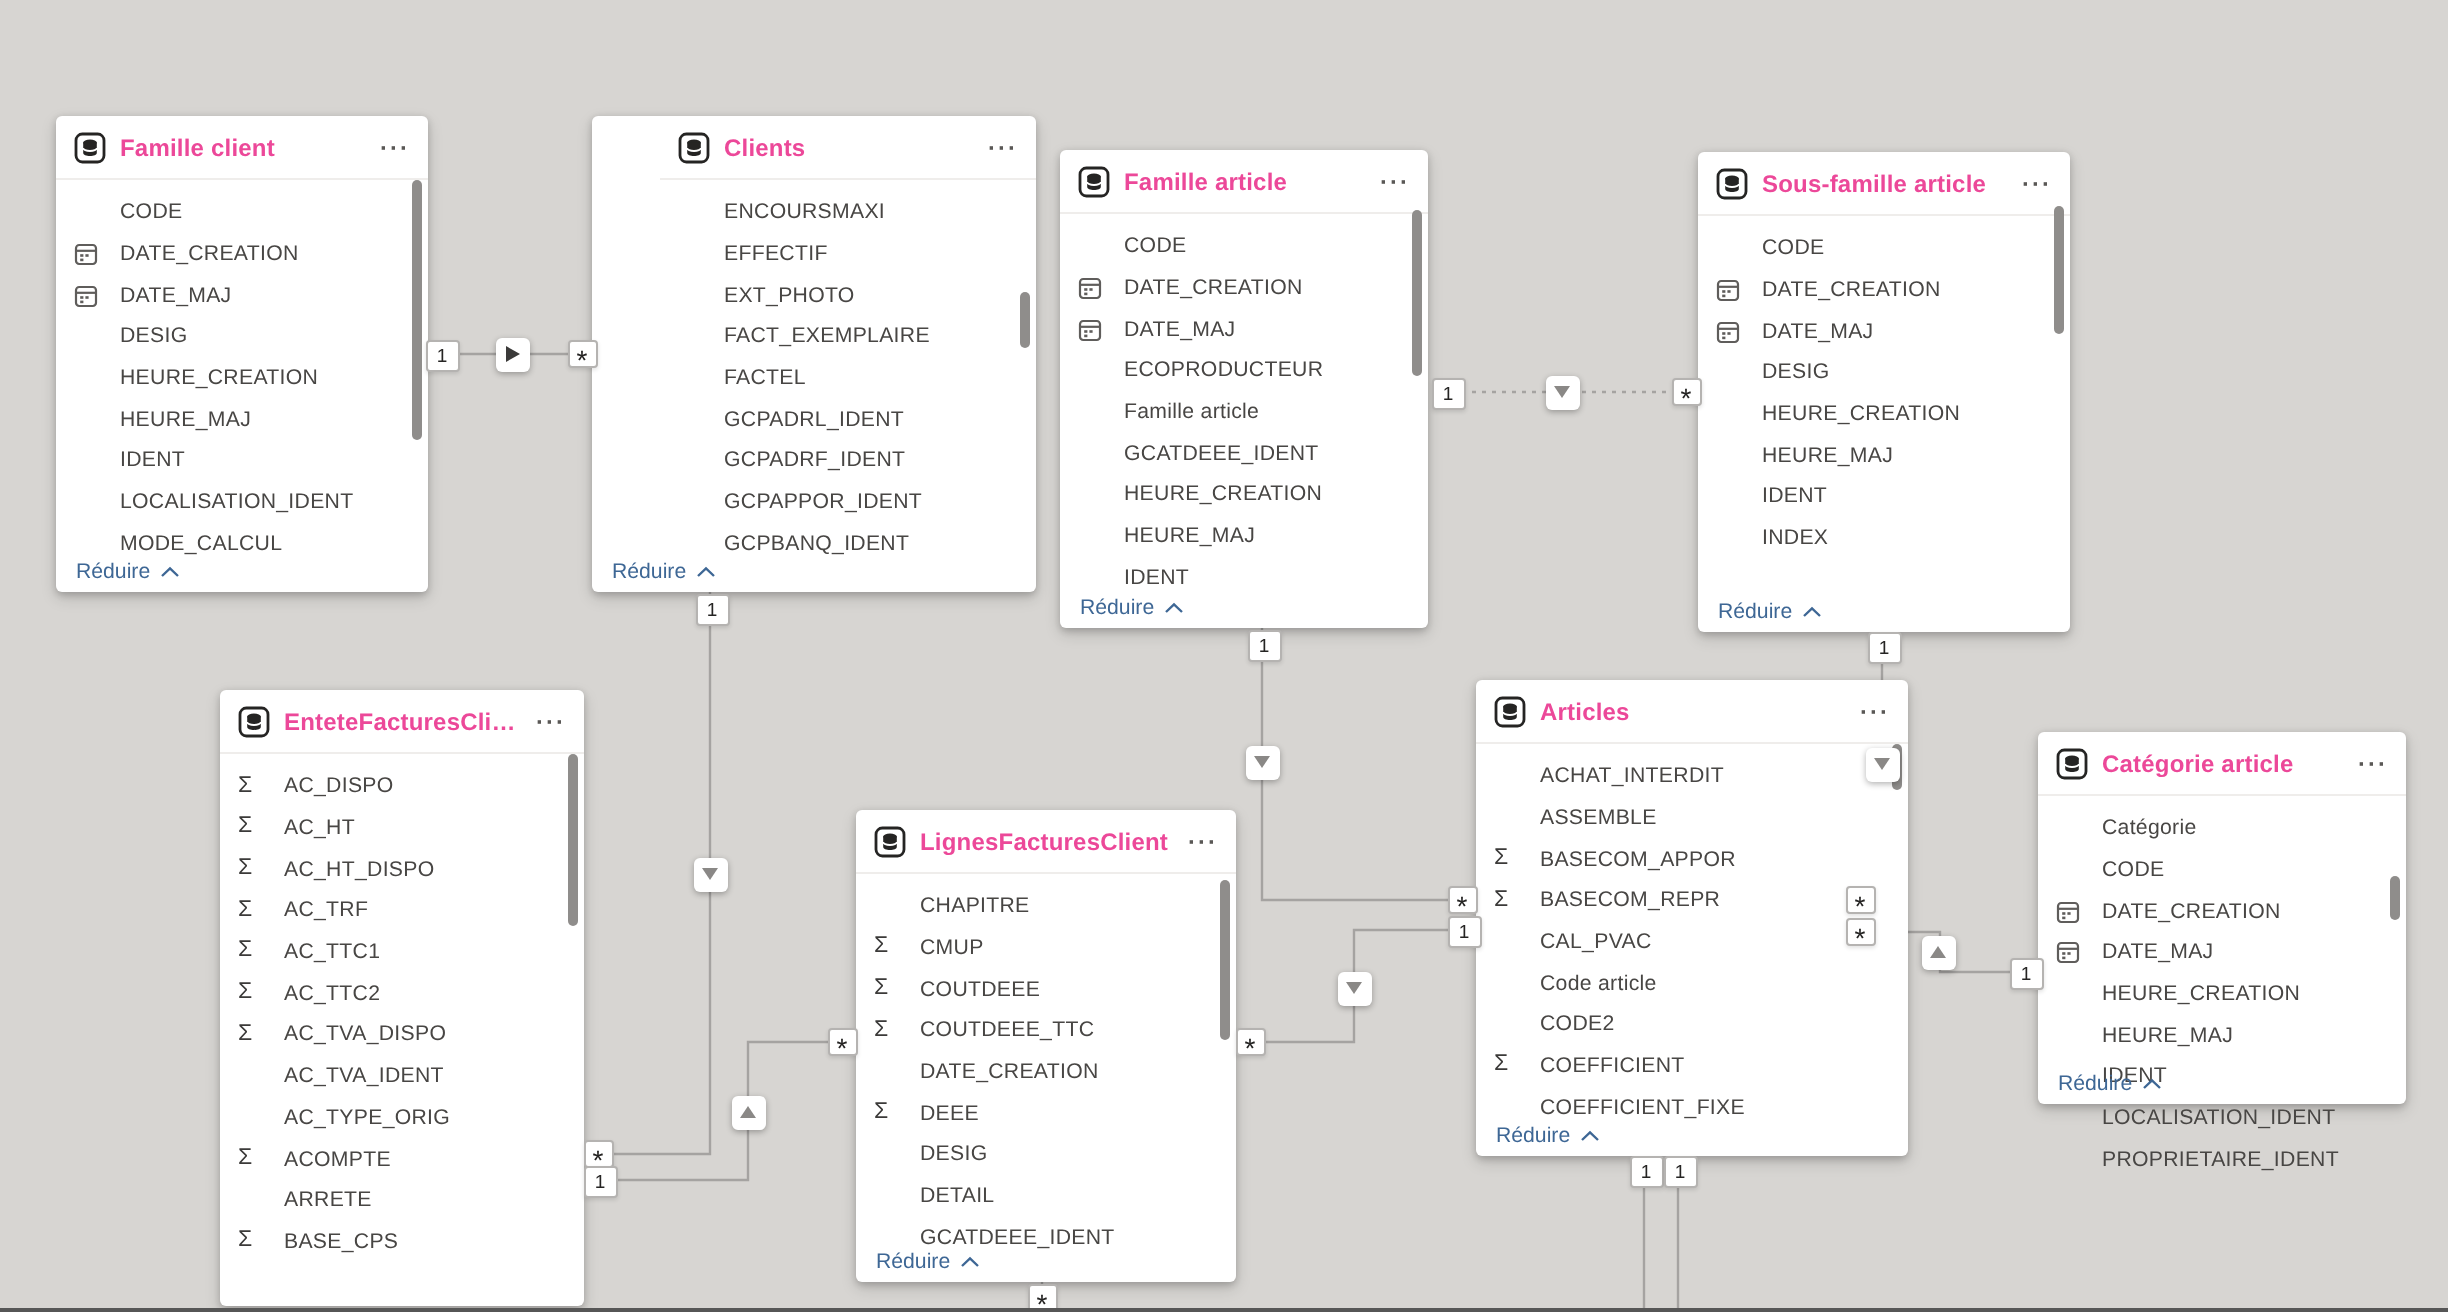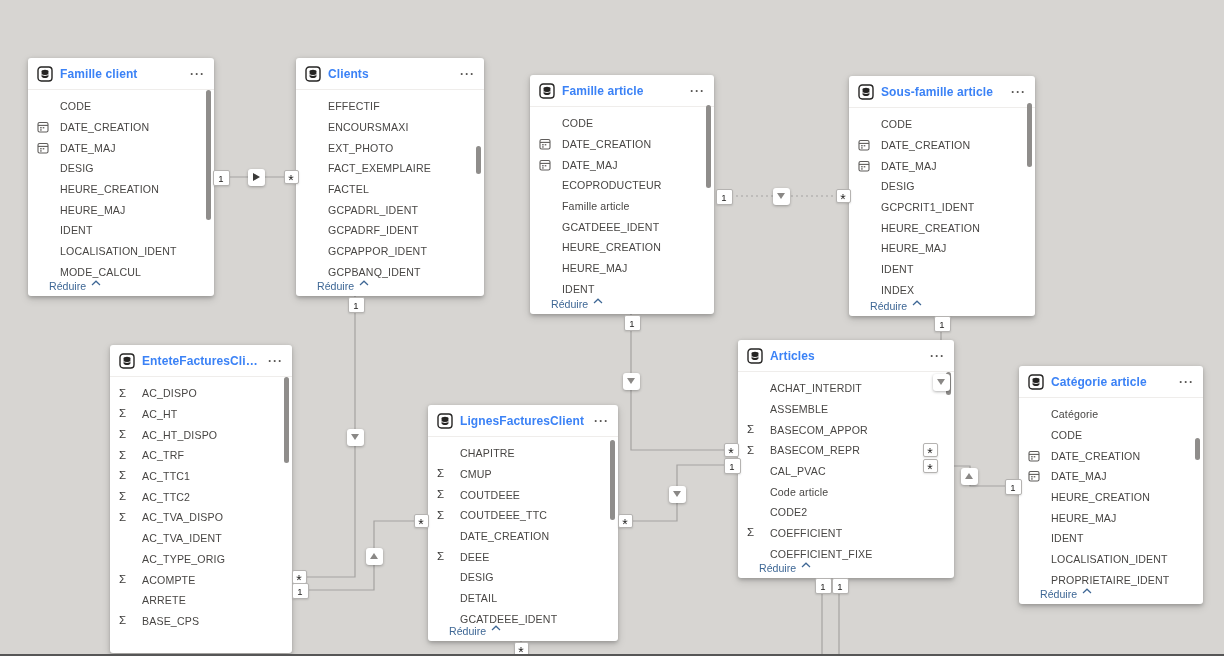--- a/index.html
+++ b/index.html
@@ -6,31 +6,31 @@
   body{font-family:"Liberation Sans", sans-serif;}
   #canvas{position:relative;width:1224px;height:656px;background:#d7d5d2;overflow:hidden;}
   #rel-lines{position:absolute;left:0;top:0;z-index:1;}
   .rel-line{fill:none;stroke:#a5a3a1;stroke-width:1.2;}
   .rel-line.dotted{stroke-dasharray:2 3;}
   .table-card{position:absolute;background:#ffffff;border-radius:3px;z-index:2;
     box-shadow:0 1.2px 3.6px rgba(0,0,0,.18), 0 3px 8px rgba(0,0,0,.15);}
   .card-header{height:31px;display:flex;align-items:center;gap:7px;padding:0 9px;
     border-bottom:1px solid #efedeb;}
   .tbl-icon{display:flex;align-items:center;flex:0 0 auto;}
-  .card-title{flex:1;font-size:12px;font-weight:700;color:#3b82f6;white-space:nowrap;
+  .card-title{flex:1;font-size:12px;font-weight:700;color:#ec4899;white-space:nowrap;
     overflow:hidden;text-overflow:ellipsis;letter-spacing:.1px;}
   .menu-dots{color:#5a5856;font-size:12px;font-weight:700;letter-spacing:1px;cursor:pointer;
     flex:0 0 auto;padding-left:2px;}
   .card-body{position:relative;padding-top:6px;}
   .field-row{height:20.7px;display:flex;align-items:center;padding-left:9px;}
   .field-icon{width:23px;display:flex;align-items:center;justify-content:flex-start;flex:0 0 auto;
     color:#484644;}
   .sigma{font-size:11.5px;color:#3b3a39;line-height:1;}
   .field-label{font-size:10.6px;color:#484644;white-space:nowrap;letter-spacing:.15px;}
-  .reduce-row{position:absolute;left:21px;bottom:4px;display:flex;gap:5px;
+  .reduce-row{position:absolute;left:10px;bottom:4px;display:flex;align-items:center;gap:5px;
     font-size:10.6px;color:#3e6795;cursor:pointer;}
   .scroll-thumb{position:absolute;right:3px;width:5px;border-radius:2.5px;background:#8f8d8b;z-index:3;}
   .rel-marker{position:absolute;width:15px;height:14px;background:#fff;border:1px solid #b5b3b1;
     border-radius:2px;z-index:4;display:flex;align-items:center;justify-content:center;
     font-size:9.5px;color:#252423;box-shadow:0 1px 2px rgba(0,0,0,.12);}
   .rel-marker.star{font-size:14px;line-height:1;padding-top:6px;box-sizing:border-box;}
   .rel-arrow{position:absolute;width:17px;height:17px;background:#fff;border-radius:3px;z-index:4;
     display:flex;align-items:center;justify-content:center;box-shadow:0 1px 3px rgba(0,0,0,.3);}
   .tri{width:0;height:0;}
   .tri.right{border-top:4.5px solid transparent;border-bottom:4.5px solid transparent;border-left:7px solid #8a8886;}
@@ -127,41 +127,41 @@
       <div class="scroll-thumb" style="top: 32px; height: 130px;"></div>
       <div class="reduce-row">
         <div>Réduire</div>
         <div style="display: flex;">
           <svg width="10" height="6" viewBox="0 0 10 6">
             <polyline points="1,5 5,1.2 9,5" fill="none" stroke="#3e6795" stroke-width="1.2"></polyline>
           </svg>
         </div>
       </div>
     </div>
-    <div class="table-card" style="left: 296px; top: 58px; width: 188px; height: 238px;">
+    <div class="table-card" style="left: 296px; top: 58px; width: 188px; height: 238px; padding-left: 34px;">
       <div class="card-header">
         <div class="tbl-icon">
           <svg width="16" height="16" viewBox="0 0 16 16">
             <rect x="1" y="1" width="14" height="14" rx="3.2" fill="none" stroke="#252423" stroke-width="1.4"></rect>
             <ellipse cx="8" cy="5.3" rx="3.4" ry="1.5" fill="#252423"></ellipse>
             <path d="M4.6 5.3 v5.2 c0 .85 1.55 1.5 3.4 1.5 s3.4-.65 3.4-1.5 V5.3" fill="#252423"></path>
             <path d="M4.6 8 c0 .85 1.55 1.5 3.4 1.5 s3.4-.65 3.4-1.5" fill="none" stroke="#ffffff" stroke-width=".9"></path>
           </svg>
         </div>
         <div class="card-title">Clients</div>
         <div class="menu-dots">···</div>
       </div>
       <div class="card-body">
         <div class="field-row">
           <div class="field-icon"></div>
+          <div class="field-label">ENCOURSMAXI</div>
+        </div>
+        <div class="field-row">
+          <div class="field-icon"></div>
           <div class="field-label">EFFECTIF</div>
-        </div>
-        <div class="field-row">
-          <div class="field-icon"></div>
-          <div class="field-label">ENCOURSMAXI</div>
         </div>
         <div class="field-row">
           <div class="field-icon"></div>
           <div class="field-label">EXT_PHOTO</div>
         </div>
         <div class="field-row">
           <div class="field-icon"></div>
           <div class="field-label">FACT_EXEMPLAIRE</div>
         </div>
         <div class="field-row">
@@ -313,24 +313,20 @@
             </svg>
           </div>
           <div class="field-label">DATE_MAJ</div>
         </div>
         <div class="field-row">
           <div class="field-icon"></div>
           <div class="field-label">DESIG</div>
         </div>
         <div class="field-row">
           <div class="field-icon"></div>
-          <div class="field-label">GCPCRIT1_IDENT</div>
-        </div>
-        <div class="field-row">
-          <div class="field-icon"></div>
           <div class="field-label">HEURE_CREATION</div>
         </div>
         <div class="field-row">
           <div class="field-icon"></div>
           <div class="field-label">HEURE_MAJ</div>
         </div>
         <div class="field-row">
           <div class="field-icon"></div>
           <div class="field-label">IDENT</div>
         </div>
@@ -561,21 +557,21 @@
       <div class="scroll-thumb" style="top: 32px; height: 23px;"></div>
       <div class="reduce-row">
         <div>Réduire</div>
         <div style="display: flex;">
           <svg width="10" height="6" viewBox="0 0 10 6">
             <polyline points="1,5 5,1.2 9,5" fill="none" stroke="#3e6795" stroke-width="1.2"></polyline>
           </svg>
         </div>
       </div>
     </div>
-    <div class="table-card" style="left: 1019px; top: 366px; width: 184px; height: 238px;">
+    <div class="table-card" style="left: 1019px; top: 366px; width: 184px; height: 186px;">
       <div class="card-header">
         <div class="tbl-icon">
           <svg width="16" height="16" viewBox="0 0 16 16">
             <rect x="1" y="1" width="14" height="14" rx="3.2" fill="none" stroke="#252423" stroke-width="1.4"></rect>
             <ellipse cx="8" cy="5.3" rx="3.4" ry="1.5" fill="#252423"></ellipse>
             <path d="M4.6 5.3 v5.2 c0 .85 1.55 1.5 3.4 1.5 s3.4-.65 3.4-1.5 V5.3" fill="#252423"></path>
             <path d="M4.6 8 c0 .85 1.55 1.5 3.4 1.5 s3.4-.65 3.4-1.5" fill="none" stroke="#ffffff" stroke-width=".9"></path>
           </svg>
         </div>
         <div class="card-title">Catégorie article</div>

